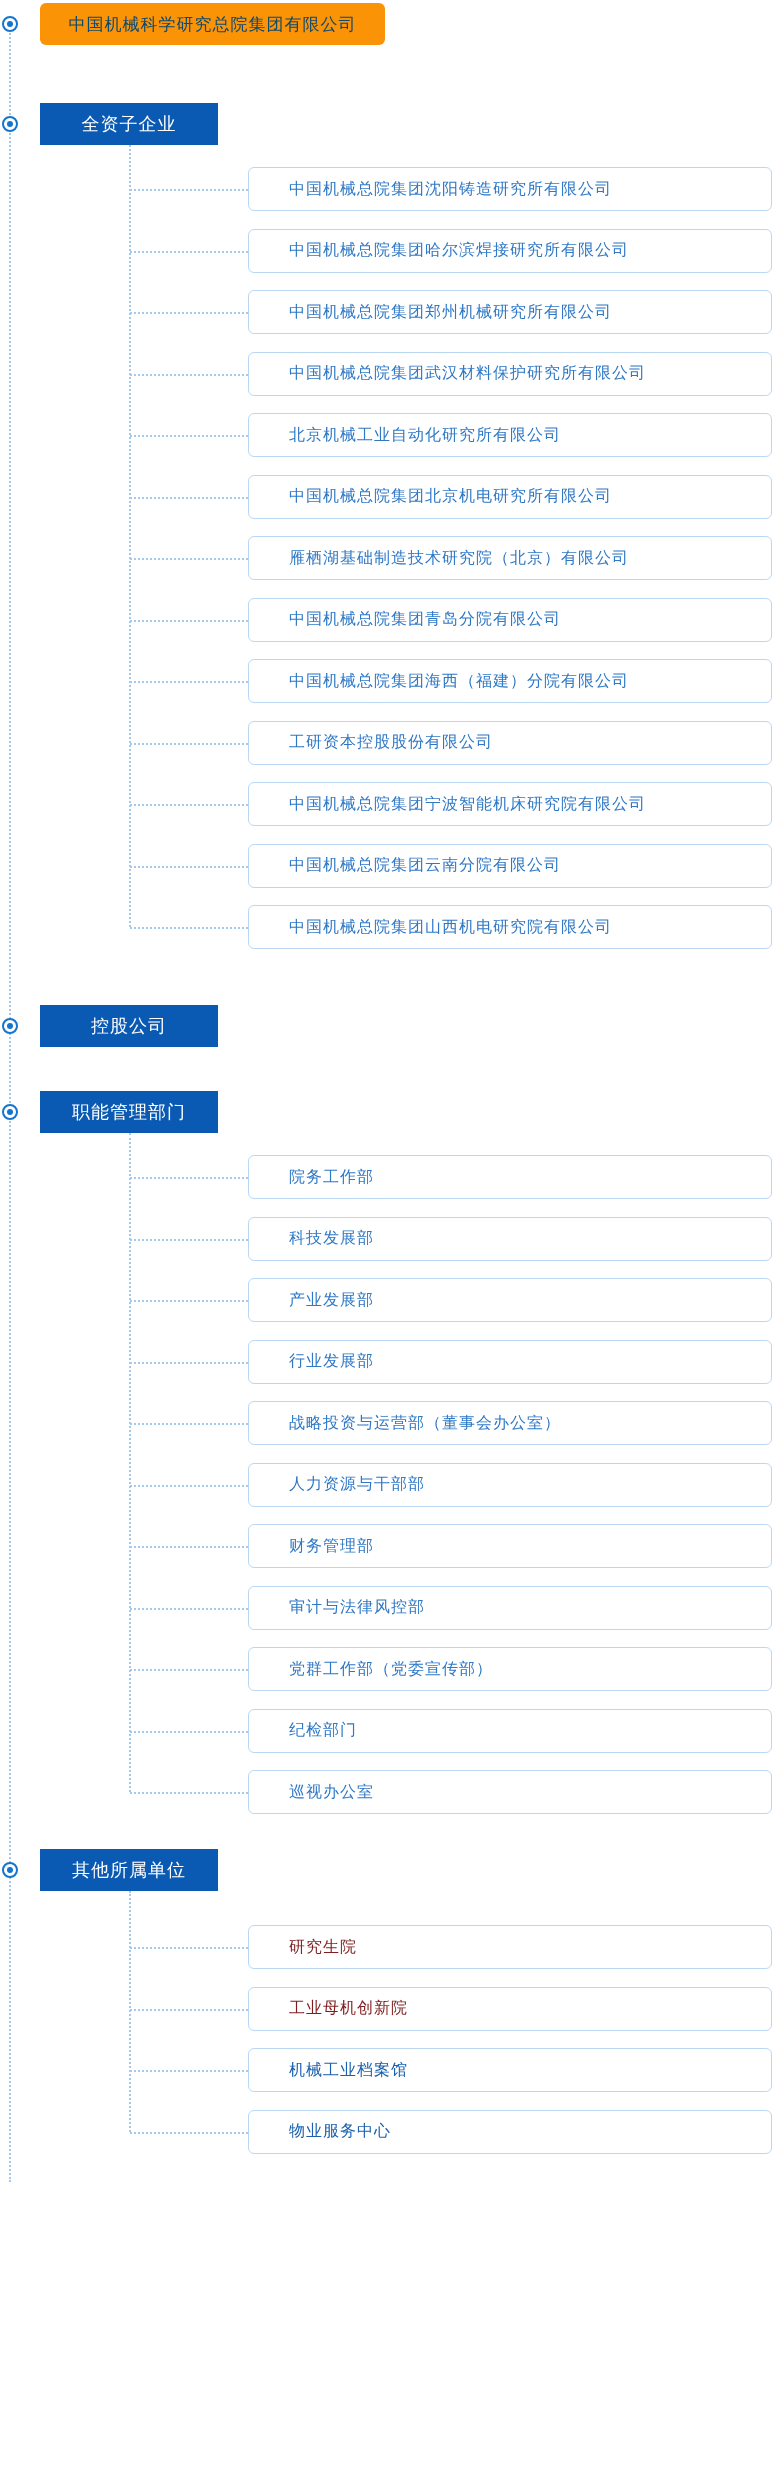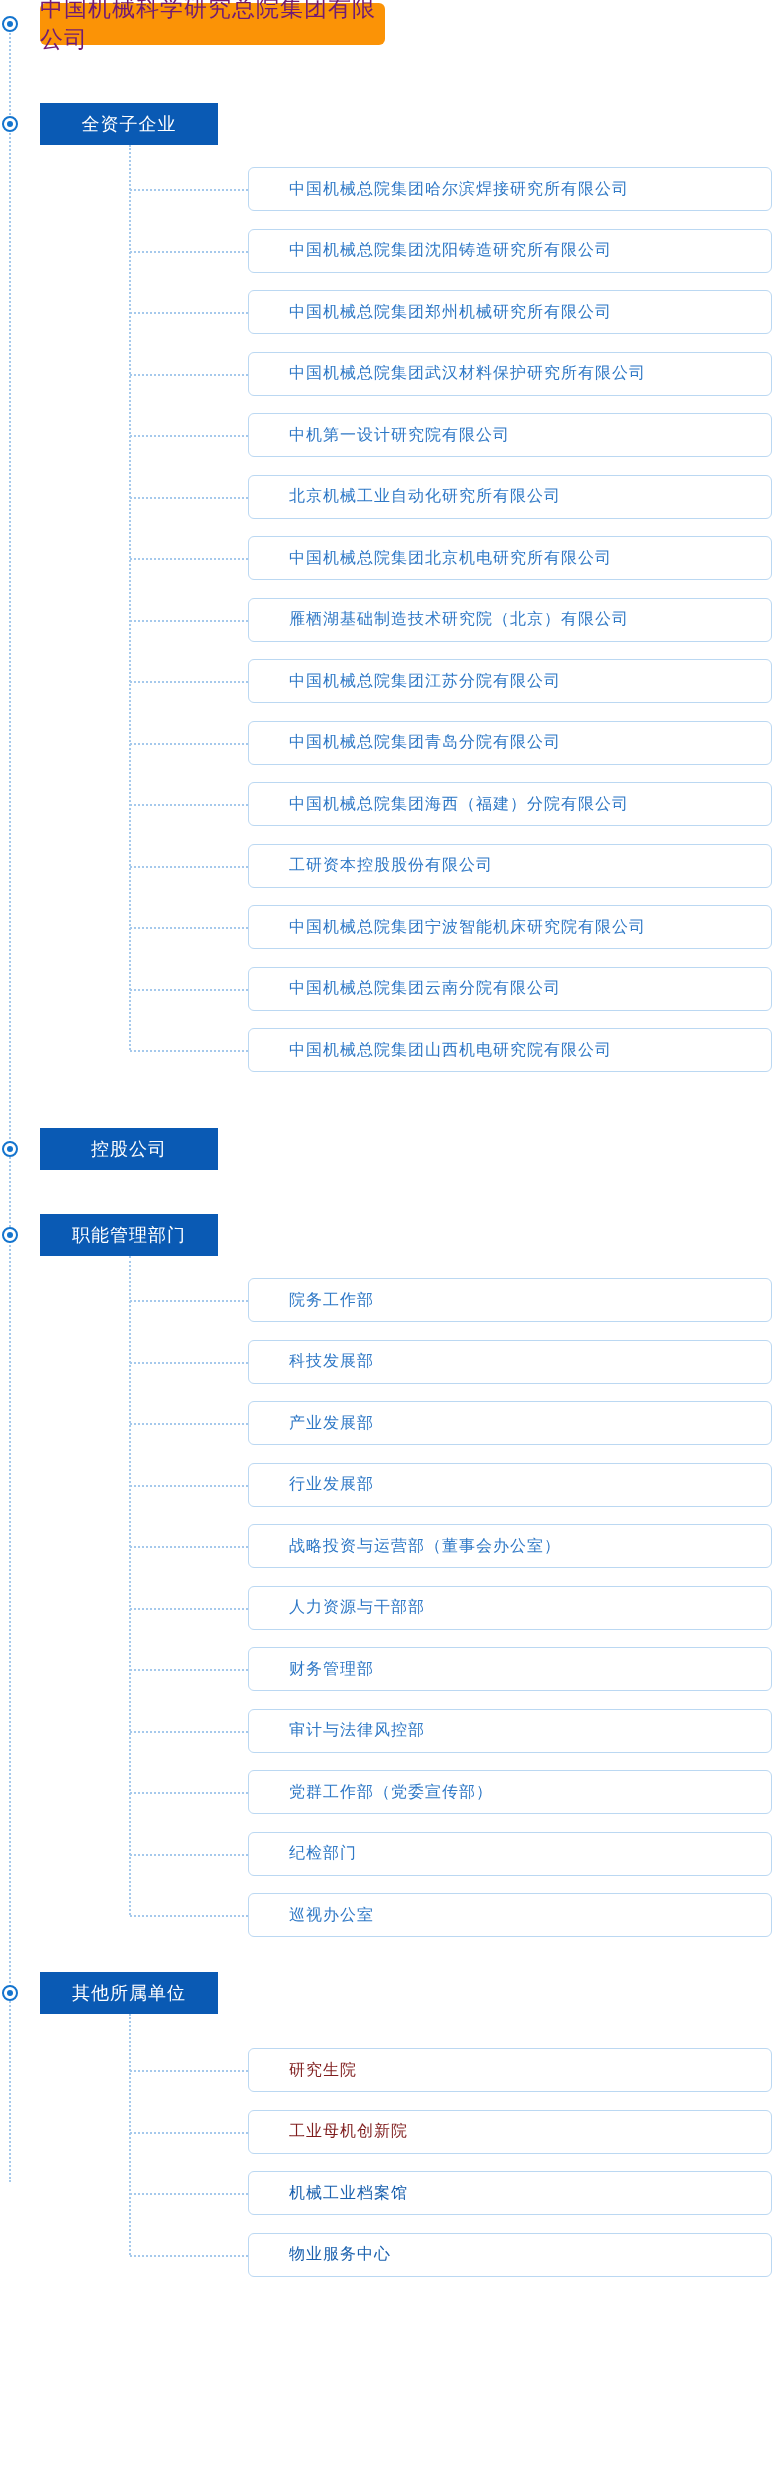--- a/index.html
+++ b/index.html
@@ -25,21 +25,21 @@
     z-index:2;box-sizing:content-box;
   }
   .bullet .dot{
     width:6px;height:6px;border-radius:50%;background:#1474ce;
   }
   
   .root-row{position:relative;margin-top:3px;height:42px;}
   .root-header{
     margin-left:40px;width:345px;height:42px;
     background:#fb9306;border-radius:6px;
-    color:#701a75;font-size:23px;letter-spacing:1px;
+    color:#0c4a6e;font-size:17px;letter-spacing:1px;
     display:flex;align-items:center;justify-content:center;
     box-sizing:border-box;
   }
   
   .section-header-row{position:relative;height:42px;}
   .section-header{
     margin-left:40px;width:178px;height:42px;
     background:#0a5ab4;border-radius:0;
     color:#ffffff;font-size:18px;letter-spacing:1px;
     display:flex;align-items:center;justify-content:center;
@@ -94,45 +94,39 @@
   <div id="sections">
       <div class="section">
     <div class="section-header-row">
       <span class="bullet">
             <span class="dot"></span>
           </span>
       <div class="section-header">全资子企业</div>
     </div>
     <div class="items">
           <div class="item">
+    <span class="item-label">中国机械总院集团沈阳铸造研究所有限公司</span>
+  </div>
+          <div class="item">
     <span class="item-label">中国机械总院集团哈尔滨焊接研究所有限公司</span>
   </div>
           <div class="item">
-    <span class="item-label">中国机械总院集团沈阳铸造研究所有限公司</span>
-  </div>
-          <div class="item">
     <span class="item-label">中国机械总院集团郑州机械研究所有限公司</span>
   </div>
           <div class="item">
     <span class="item-label">中国机械总院集团武汉材料保护研究所有限公司</span>
   </div>
           <div class="item">
-    <span class="item-label">中机第一设计研究院有限公司</span>
-  </div>
-          <div class="item">
     <span class="item-label">北京机械工业自动化研究所有限公司</span>
   </div>
           <div class="item">
     <span class="item-label">中国机械总院集团北京机电研究所有限公司</span>
   </div>
           <div class="item">
     <span class="item-label">雁栖湖基础制造技术研究院（北京）有限公司</span>
-  </div>
-          <div class="item">
-    <span class="item-label">中国机械总院集团江苏分院有限公司</span>
   </div>
           <div class="item">
     <span class="item-label">中国机械总院集团青岛分院有限公司</span>
   </div>
           <div class="item">
     <span class="item-label">中国机械总院集团海西（福建）分院有限公司</span>
   </div>
           <div class="item">
     <span class="item-label">工研资本控股股份有限公司</span>
   </div>

